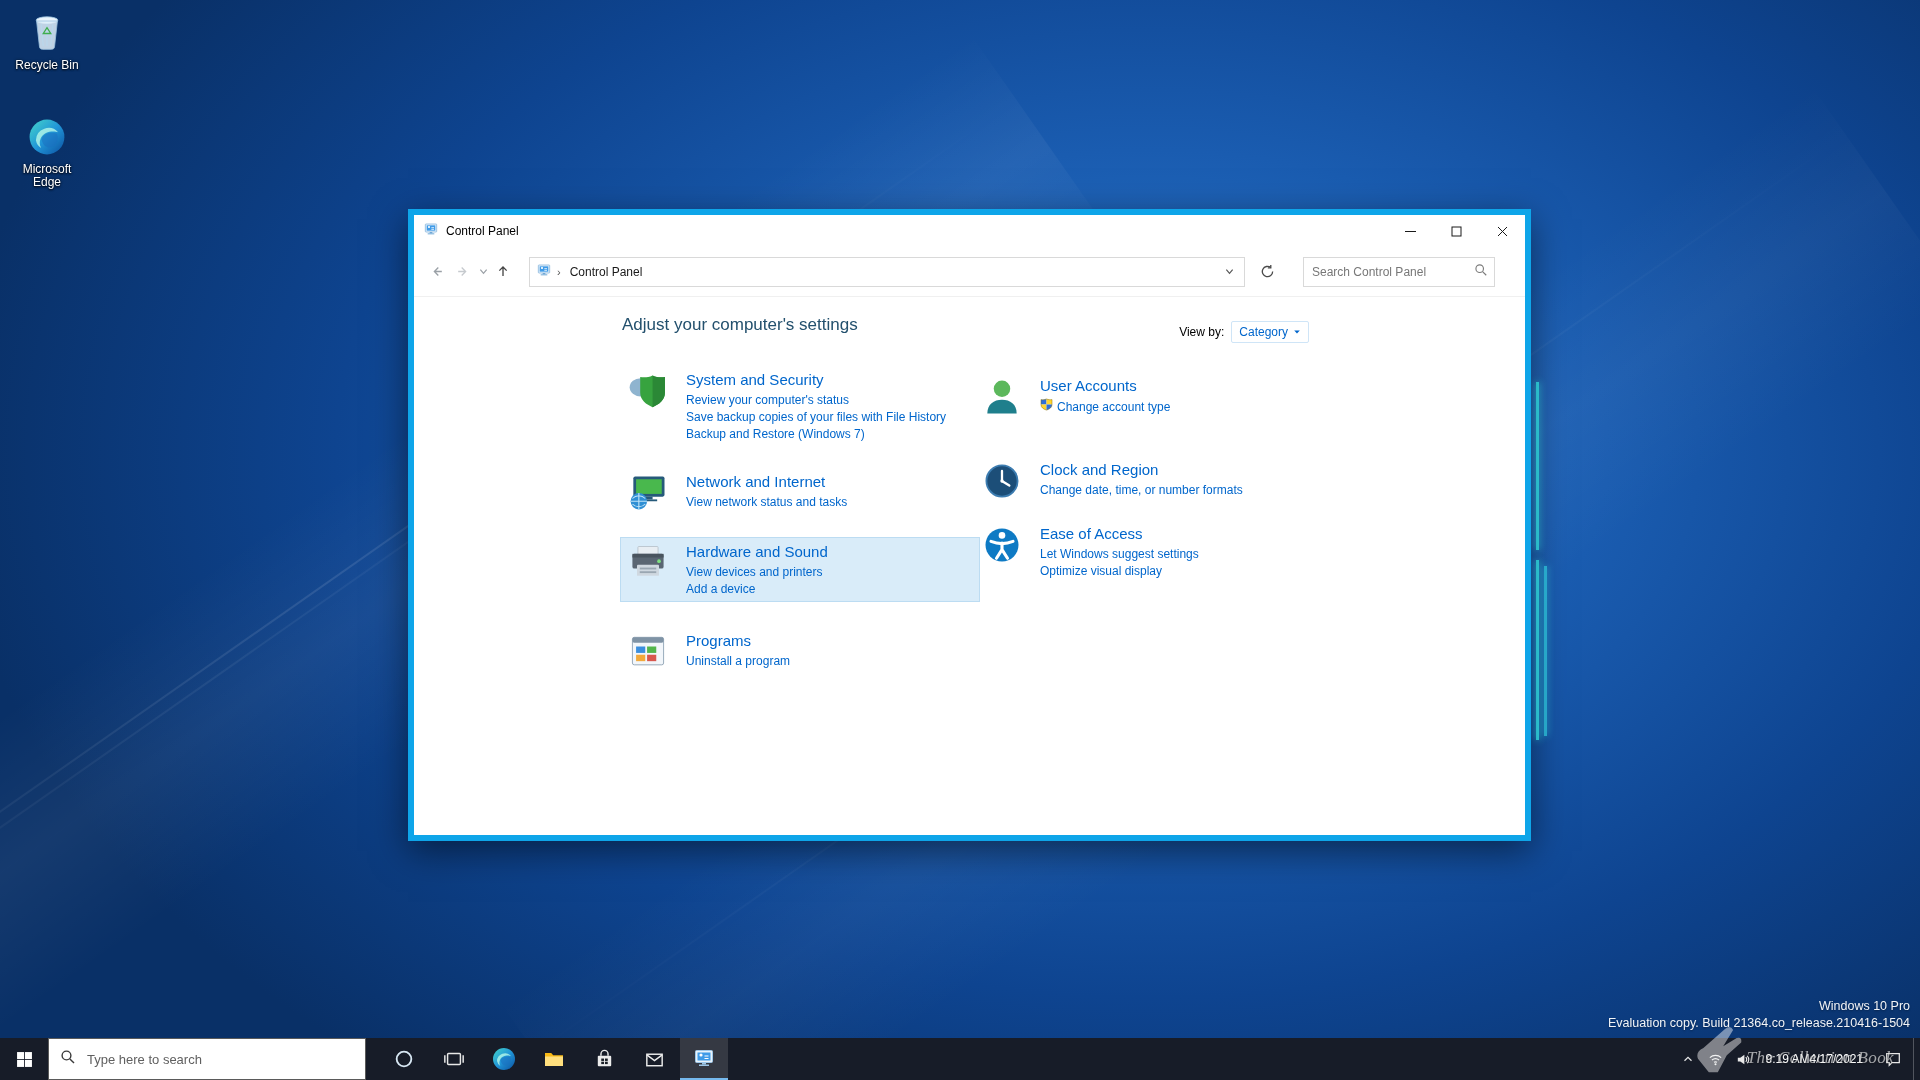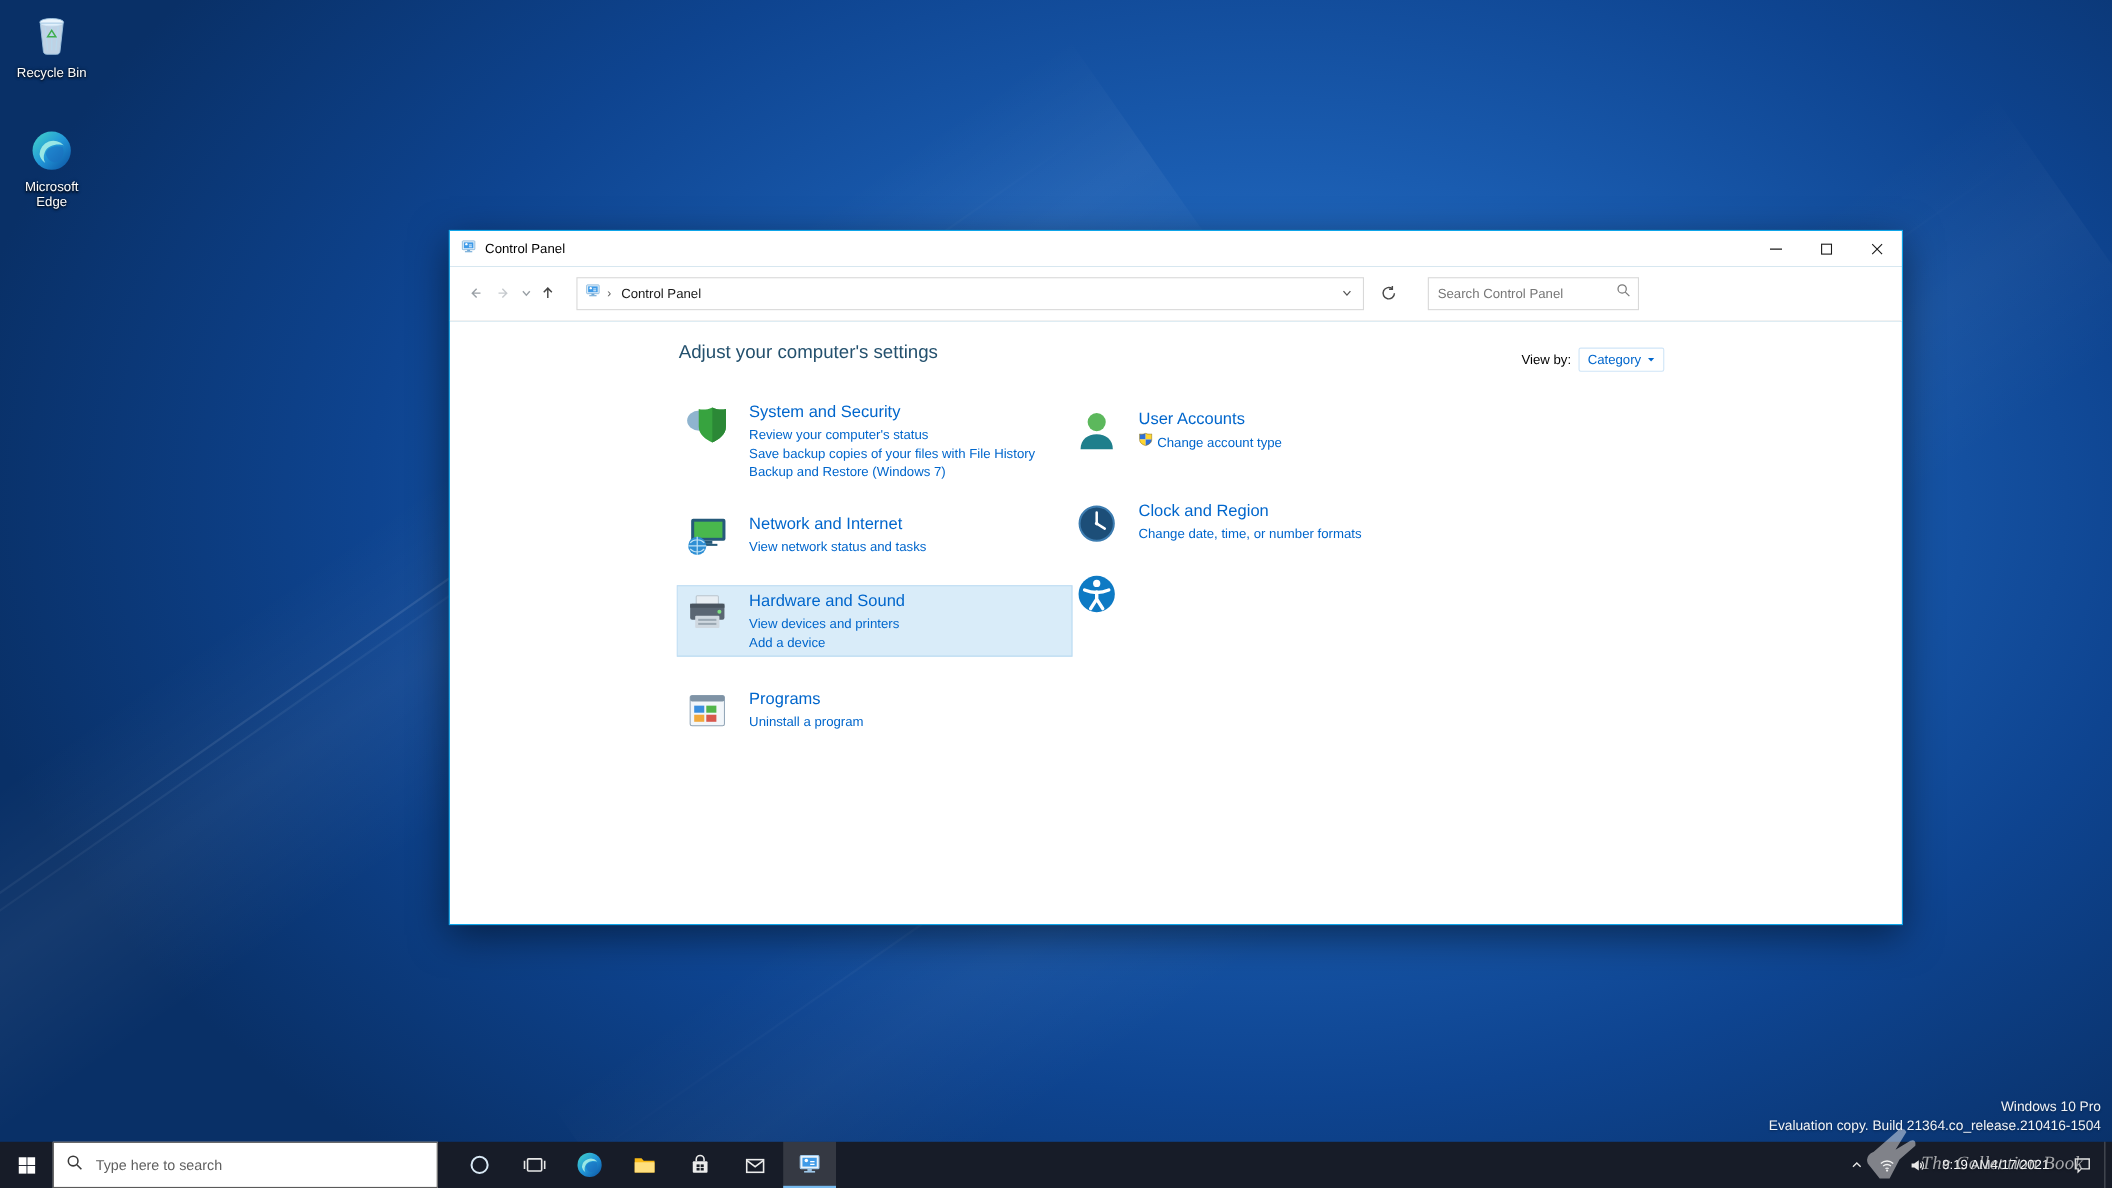--- a/index.html
+++ b/index.html
@@ -25,22 +25,22 @@
   .eval-wm{position:absolute;right:10px;bottom:48px;text-align:right;color:rgba(255,255,255,.95);
     font-size:12.5px;line-height:17px;text-shadow:0 1px 2px rgba(0,0,0,.35);z-index:40;}
 
   
   .collection-wm{position:absolute;right:26px;bottom:0;display:flex;align-items:flex-end;gap:4px;
     z-index:120;pointer-events:none;color:rgba(255,255,255,.62);}
   .collection-wm .txt{font-family:"Liberation Serif","DejaVu Serif",serif;font-style:italic;
     font-size:17px;letter-spacing:.4px;margin-bottom:12px;text-shadow:0 1px 2px rgba(0,0,0,.4);}
 
   
-  .win{position:absolute;left:408px;top:209px;width:1322px;height:632px;background:#0369a1;
-    border:1px solid #0ea5e9;box-shadow:0 10px 34px rgba(0,0,0,.5);z-index:20;display:flex;flex-direction:column;}
+  .win{position:absolute;left:408px;top:209px;width:1123px;height:632px;background:#404040;
+    border:6px solid #0ea5e9;box-shadow:0 10px 34px rgba(0,0,0,.5);z-index:20;display:flex;flex-direction:column;}
   .titlebar{height:32px;display:flex;align-items:center;background:#fff;flex:0 0 32px;}
   .titlebar .tleft{display:flex;align-items:center;gap:7px;padding-left:9px;flex:1;}
   .titlebar .ttext{font-size:12px;color:#000;}
   .cap-btn{width:46px;height:32px;display:flex;align-items:center;justify-content:center;
     font-size:11px;color:#1a1a1a;background:transparent;border:none;}
   .cap-btn svg{display:block;}
 
   .navbar{height:50px;flex:0 0 50px;display:flex;align-items:center;padding-left:10px;background:#fff;
     border-bottom:1px solid #f0f0f0;}
   .nav-btn{width:26px;height:26px;display:flex;align-items:center;justify-content:center;background:transparent;border:none;}
@@ -71,21 +71,21 @@
   .cp-ic svg{width:44px;height:44px;display:block;}
   .cp-text{display:flex;flex-direction:column;padding-top:1px;}
   .cp-title{font-size:15px;line-height:20px;color:#0066cc;margin-bottom:2px;cursor:pointer;}
   .cp-link{font-size:12px;line-height:17px;color:#0066cc;cursor:pointer;display:flex;align-items:center;gap:4px;}
 
   
   .taskbar{position:absolute;left:0;bottom:0;width:1920px;height:42px;background:#171c28;z-index:100;
     display:flex;align-items:stretch;}
   .tb-btn{width:48px;display:flex;align-items:center;justify-content:center;background:transparent;border:none;}
   .tb-btn.active{background:rgba(255,255,255,.13);border-bottom:2px solid #76b9ed;}
-  .tb-search{width:350px;background:#fff;border:1px solid #5a5a5a;display:flex;align-items:center;gap:9px;padding:0 11px;}
+  .tb-search{width:318px;background:#fff;border:1px solid #5a5a5a;display:flex;align-items:center;gap:9px;padding:0 11px;}
   .tb-search input{flex:1;border:none;outline:none;font-size:13px;color:#444;min-width:0;
     font-family:"Liberation Sans","DejaVu Sans",sans-serif;}
   .tb-search input::placeholder{color:#5f5f5f;}
   .task-icons{display:flex;gap:2px;margin-left:14px;}
   .tray{margin-left:auto;display:flex;align-items:stretch;}
   .tray-btn{display:flex;align-items:center;justify-content:center;background:transparent;border:none;width:27px;}
   .clock{display:flex;flex-direction:row;justify-content:center;align-items:center;color:#fff;
     font-size:12px;line-height:15px;padding:0 10px;min-width:76px;}
   .show-desktop{width:7px;border-left:1px solid rgba(255,255,255,.25);}
 </style>
@@ -370,20 +370,25 @@
 
       <div class="cp-item">
         <span class="cp-ic">
           <svg viewBox="0 0 48 48">
             <circle cx="24" cy="24" r="18" fill="#0e7ac4"></circle>
             <circle cx="24" cy="13.5" r="3.6" fill="#fff"></circle>
             <path d="M12 20q12 5 24 0" stroke="#fff" stroke-width="3.4" fill="none" stroke-linecap="round"></path>
             <path d="M24 22v7l-6 9.5M24 29l6 9.5" stroke="#fff" stroke-width="3.4" fill="none" stroke-linecap="round"></path>
           </svg>
         </span>
+        <div class="cp-text">
+          <span class="cp-title">Ease of Access</span>
+          <span class="cp-link">Let Windows suggest settings</span>
+          <span class="cp-link">Optimize visual display</span>
+        </div>
       </div>
     </div>
   </div>
 </div>
 
 <div class="taskbar">
   <button class="tb-btn">
     <svg width="17" height="17" viewBox="0 0 16 16">
       <rect x="1" y="1" width="6.6" height="6.6" fill="#fff"></rect>
         <rect x="8.4" y="1" width="6.6" height="6.6" fill="#fff"></rect>

